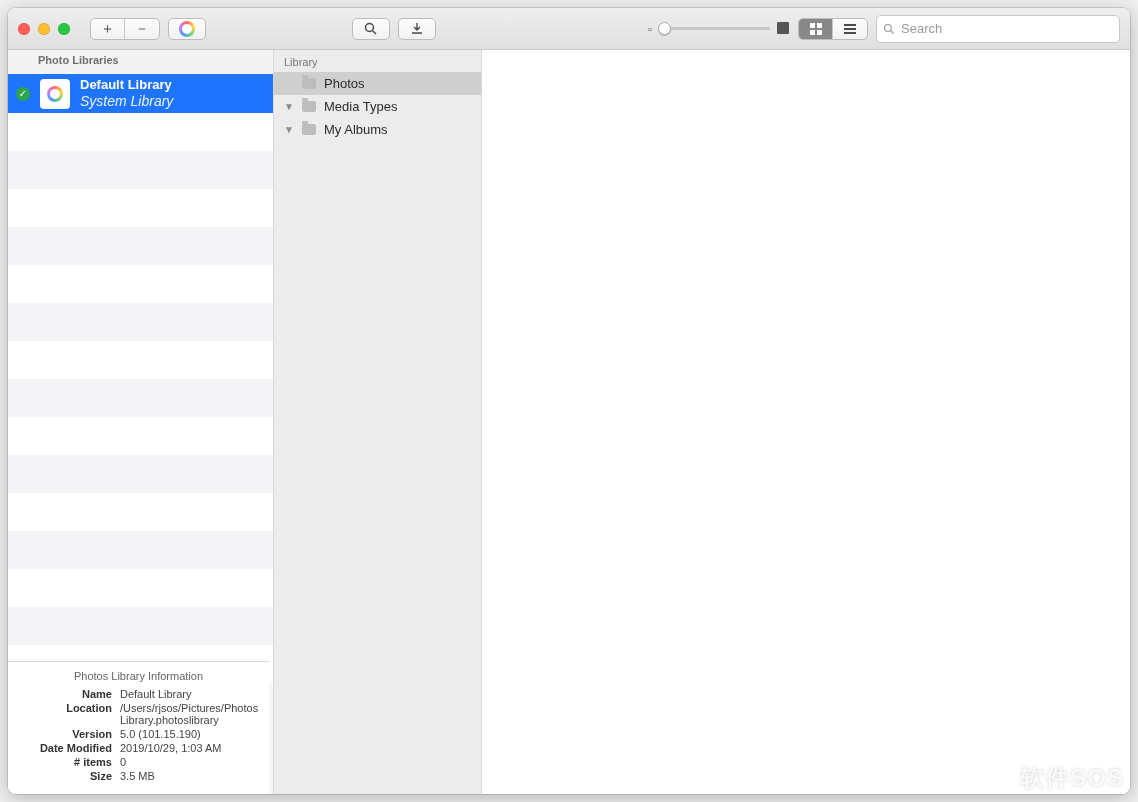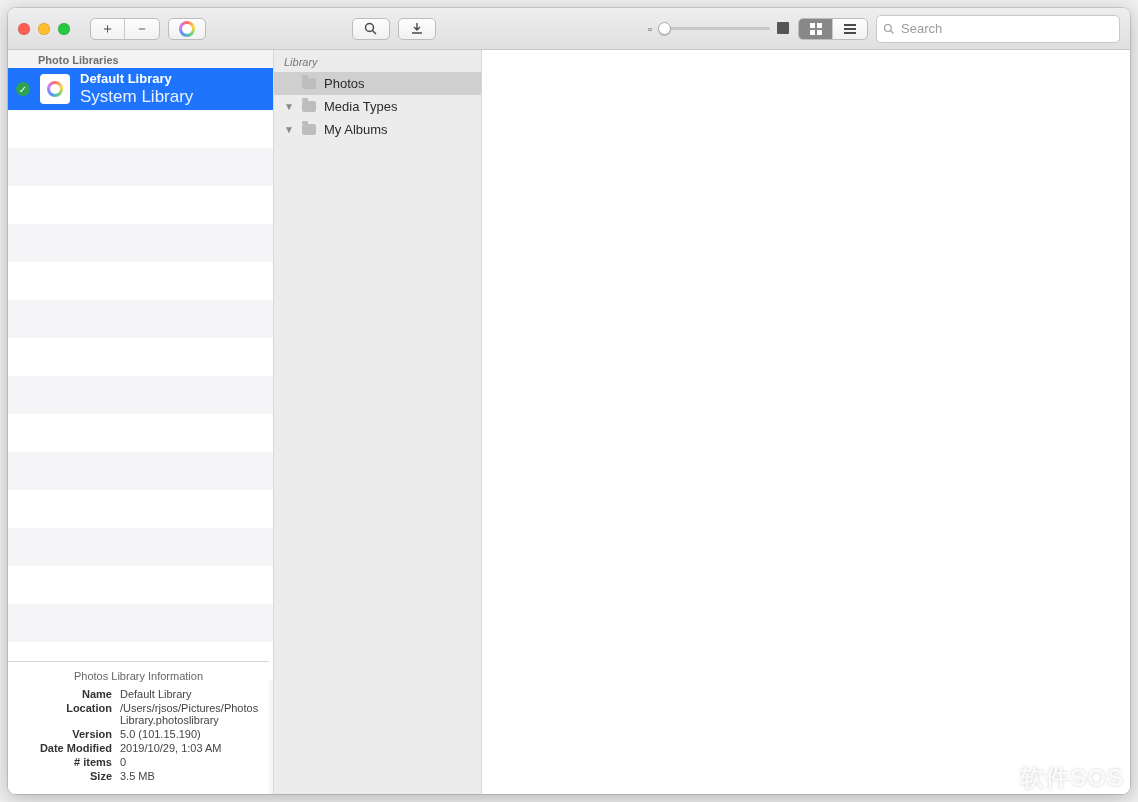--- a/index.html
+++ b/index.html
@@ -77,56 +77,56 @@
 }
 .seg.view .btn { width:34px; font-size:13px;}
 .body { flex:1; display:flex; overflow:hidden;}
 .left {
   width: 266px; border-right:1px solid #d8d8d8;
   background:#f7f7f7; display:flex; flex-direction:column;
   position:relative;
 }
 .section-header {
   font-size:11px; color:#6f6f6f; font-weight:600;
-  padding: 4px 0 2px 30px; background:rgba(236,236,236,0.3);
+  padding: 4px 0 8px 30px; background:rgba(236,236,236,0.3);
 }
 .lib-item {
   display:flex; align-items:center; gap:10px; padding:4px 10px 4px 8px;
 }
 .lib-item.selected { background:#1e74fd; color:#fff;}
 .lib-item .check {
   width:14px; height:14px; border-radius:50%; background:#2da44e;color:#fff;
   font-size:10px; display:flex; align-items:center; justify-content:center;
 }
 .lib-item .libicon {
   width:30px; height:30px; background:#fff; border-radius:4px;
   display:flex; align-items:center; justify-content:center;
 }
 .lib-item .txt { display:flex; flex-direction:column; line-height:1.15;}
 .lib-item .title { font-size:13px; font-weight:600;}
-.lib-item .sub { font-size:17px; opacity:0.9;}
+.lib-item .sub { font-size:14px; opacity:0.9;font-style:italic;}
 .stripes { flex:1; overflow:hidden;}
 .stripe { height:38px;}
 .stripe:nth-child(odd){ background:#ffffff;}
 .stripe:nth-child(even){ background:#f5f5f7;}
 .info-panel {
   border-top:1px solid #d8d8d8; background:#ffffff;
   padding:8px 10px 10px; font-size:11px; color:#3a3a3a;
   position:absolute; bottom:0; left:0; right:4px;
 }
 .info-title { text-align:center; color:#666; margin-bottom:6px; font-size:11px;}
 .info-row { display:flex; gap:8px; margin:2px 0; align-items:flex-start;}
 .info-row .k { width:94px; text-align:right; font-weight:600; color:#333;}
 .info-row .v { flex:1; color:#444; word-break:break-all;}
 .middle {
   width: 208px; border-right:1px solid #d8d8d8;
   background:#ececec; display:flex; flex-direction:column;
 }
 .mid-header {
-  font-size:11px; color:#777; padding:6px 12px 4px 10px;font-style:italic;
+  font-size:11px; color:#777; padding:6px 12px 4px 10px;
 }
 .mid-item {
   display:flex; align-items:center; gap:8px;
   padding:4px 8px 4px 10px; font-size:13px; color:#2b2b2b;
 }
 .mid-item.selected { background:#cfcfcf;align-items:center;}
 .mid-item .dis { width:10px; display:flex; justify-content:center; color:#8a8a8a; font-size:10px;}
 .mid-item .foldericon {
   width:14px; height:11px; background:#bdbdbd; border-radius:2px;
   position:relative;

